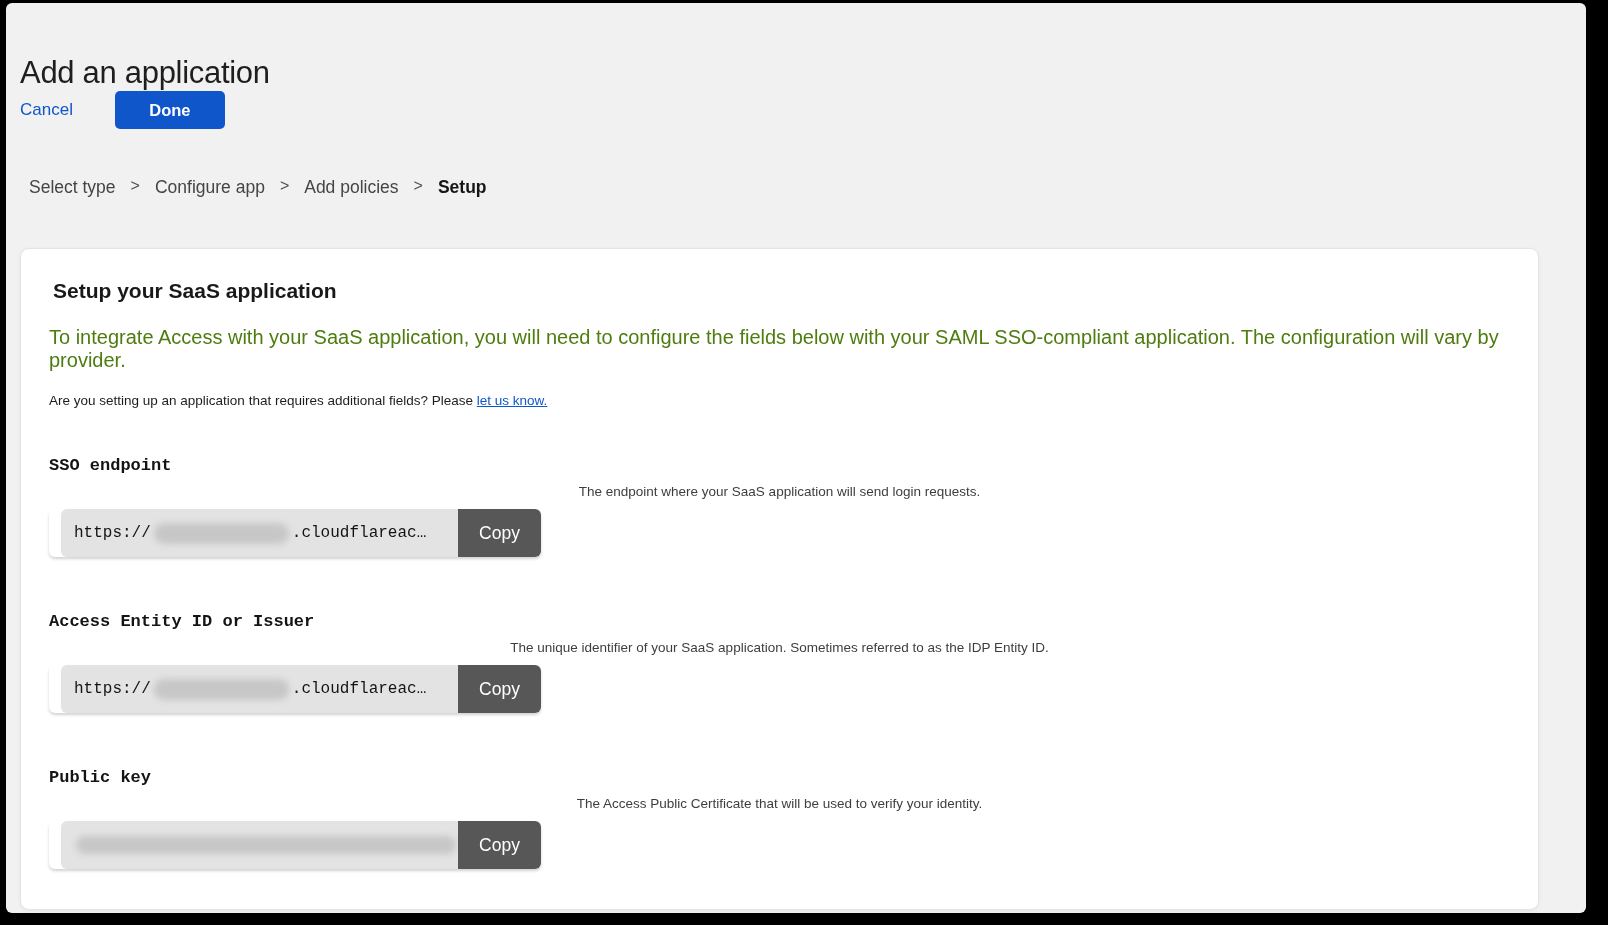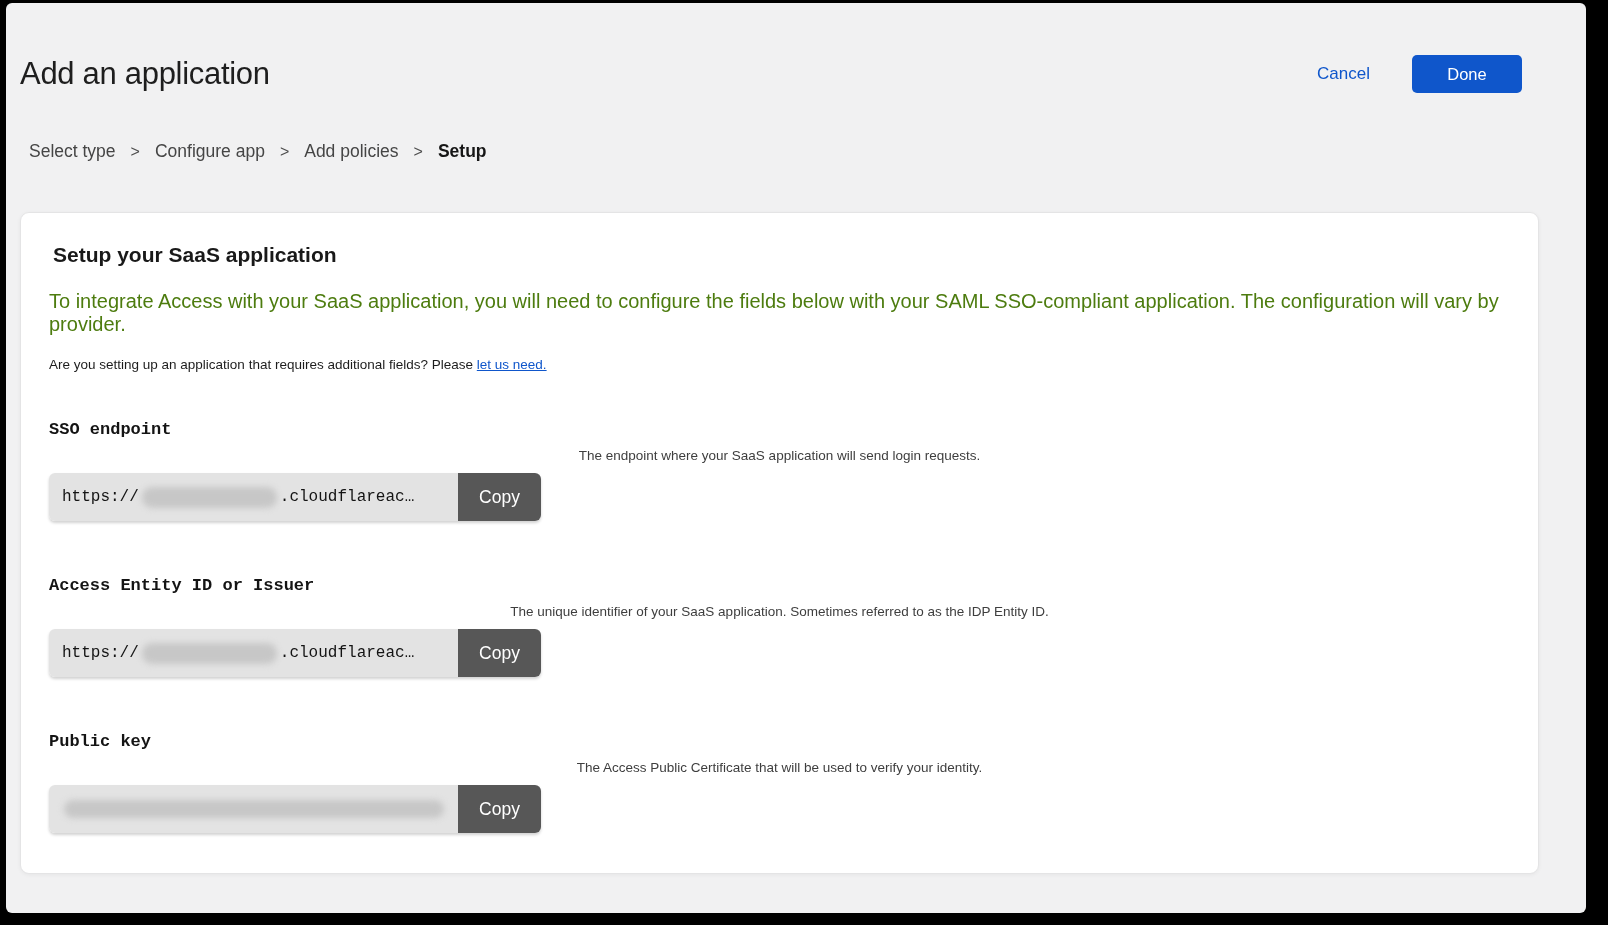--- a/index.html
+++ b/index.html
@@ -18,44 +18,45 @@
   }
   .screen {
     width: 100%; height: 100%;
     background: #f1f1f2;
     border-radius: 6px;
     overflow: hidden;
   }
 
   
   .topbar {
-    display: flex; justify-content: space-between; align-items: center;
+    display: flex; justify-content: space-between; 
     padding: 52px 64px 0 14px;
+    flex-direction: column;
   }
   .page-title {
     margin: 0;
     font-size: 31px; font-weight: 400; color: #1e1e1e;
     letter-spacing: -0.3px;
   }
   .actions { display: flex; align-items: center; gap: 42px; }
   .cancel-link {
     color: #0f56cb; font-size: 17px; text-decoration: none; cursor: pointer;
   }
   .done-btn {
     background: #0f56cb; color: #fff;
     font-family: "Liberation Sans", sans-serif;
-    font-size: 16.5px; font-weight: 400;
+    font-size: 16.5px; font-weight: 700;
     border: none; border-radius: 5px;
     padding: 10px 0; width: 110px; height: 38px;
     cursor: pointer;
   }
 
   
   .breadcrumb {
-    display: flex; align-items: center; gap: 15px;
+    display: flex; align-items: flex-start; gap: 15px;
     margin: 48px 0 0 23px;
     font-size: 17.5px; color: #454545;
   }
   .crumb { cursor: pointer; }
   .crumb.active { font-weight: 700; color: #161616; cursor: default; }
   .crumb-sep { color: #4d4d4d; font-size: 16px; }
 
   
   .card {
     margin: 50px 47px 0 14px;
@@ -99,21 +100,21 @@
     box-shadow: 0 2px 3px rgba(0,0,0,0.18);
   }
   .code-box {
     flex: 1; min-width: 0;
     background: #e3e3e3;
     border-radius: 6px 0 0 6px;
     display: flex; align-items: center;
     padding: 0 8px 0 13px;
     font-family: "Liberation Mono", monospace;
     font-size: 16px; color: #141414;
-    white-space: nowrap; overflow: hidden;
+    white-space: nowrap; overflow: hidden; margin-left: 12px;
   }
   .redact {
     display: inline-block; flex: none;
     width: 135px; height: 21px;
     background: #c7c7c7;
     border-radius: 10px;
     filter: blur(3px);
     margin: 0 3px;
   }
   .redact.wide { width: 380px; height: 18px; margin: 0 0 0 2px; }
@@ -146,21 +147,21 @@
       <span class="crumb">Configure app</span>
       <span class="crumb-sep">&gt;</span>
       <span class="crumb">Add policies</span>
       <span class="crumb-sep">&gt;</span>
       <span class="crumb active">Setup</span>
     </nav>
 
     <main class="card">
       <h2 class="card-title">Setup your SaaS application</h2>
       <p class="intro">To integrate Access with your SaaS application, you will need to configure the fields below with your SAML SSO-compliant application. The configuration will vary by provider.</p>
-      <p class="note"><span>Are you setting up an application that requires additional fields? Please</span>&nbsp;<a>let us need.</a></p>
+      <p class="note"><span>Are you setting up an application that requires additional fields? Please</span>&nbsp;<a>let us know.</a></p>
 
       <section class="field">
         <h3 class="field-label">SSO endpoint</h3>
         <p class="field-desc">The endpoint where your SaaS application will send login requests.</p>
         <div class="code-row">
           <div class="code-box">
             <span>https://</span>
             <span class="redact"></span>
             <span>.cloudflareac…</span>
           </div>

